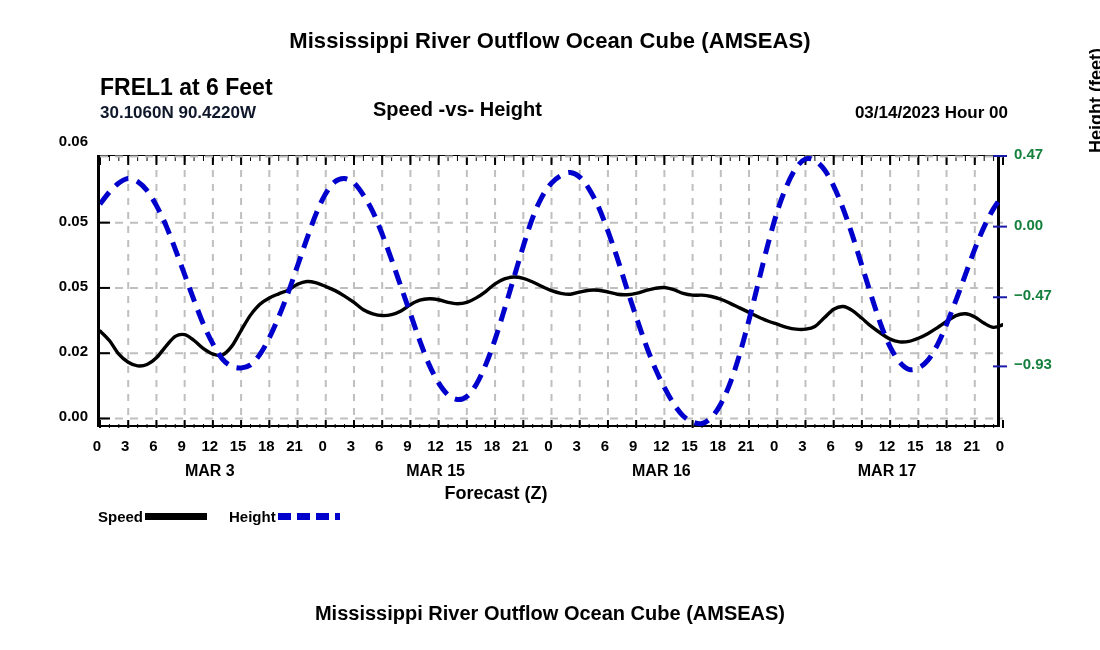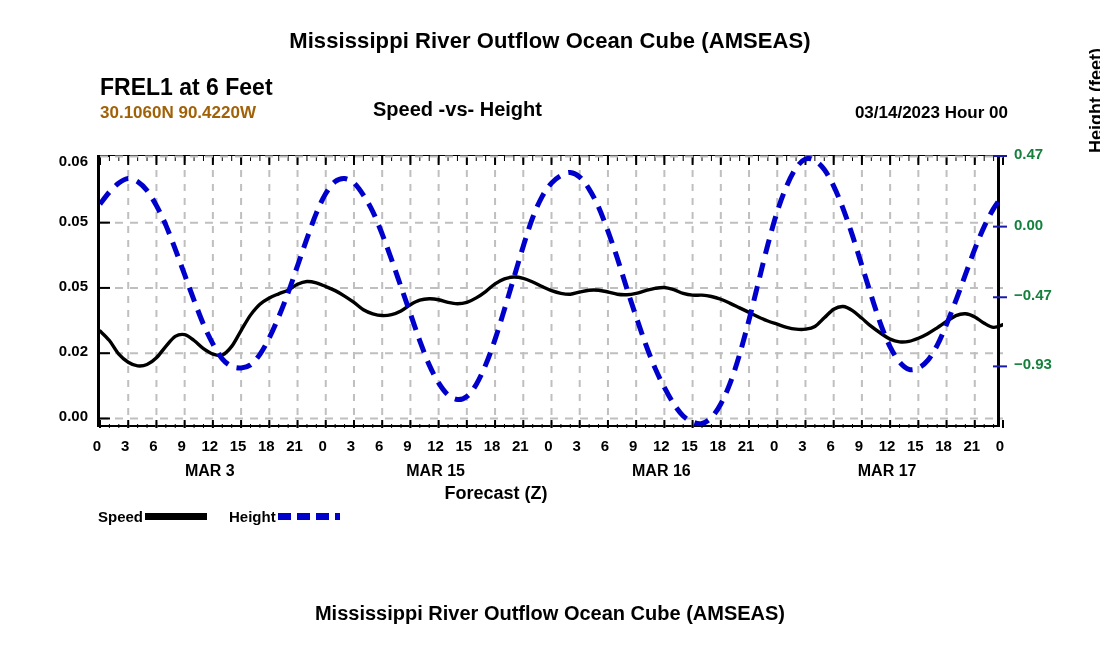--- a/index.html
+++ b/index.html
@@ -14,21 +14,21 @@
   .title-main{
     position:absolute;left:0;top:28px;width:1100px;text-align:center;
     font-size:22px;font-weight:bold;color:#000;letter-spacing:.1px;
   }
   .title-bottom{
     position:absolute;left:0;top:602px;width:1100px;text-align:center;
     font-size:20px;font-weight:bold;color:#000;
   }
 
   .hdr-station{position:absolute;left:100px;top:74px;font-size:23px;font-weight:bold;color:#000;}
-  .hdr-coords{position:absolute;left:100px;top:103px;font-size:17px;font-weight:bold;color:#a16207;}
+  .hdr-coords{position:absolute;left:100px;top:103px;font-size:17px;font-weight:bold;color:#0f172a;}
   .hdr-subtitle{position:absolute;left:0;top:98px;width:915px;text-align:center;font-size:20px;font-weight:bold;color:#000;}
   .hdr-date{position:absolute;right:92px;top:103px;font-size:17px;font-weight:bold;color:#000;}
 
   
   .plot{
     position:absolute;left:97px;top:155px;width:903px;height:272px;
     box-sizing:border-box;
     border-left:3px solid #000;border-right:3px solid #000;
     border-top:1px solid #000;border-bottom:2px solid #000;
   }
@@ -73,21 +73,21 @@
   <div class="title-main">Mississippi River Outflow Ocean Cube (AMSEAS)</div>
 
   <div class="hdr-station">FREL1 at 6 Feet</div>
   <div class="hdr-coords">30.1060N  90.4220W</div>
   <div class="hdr-subtitle">Speed -vs- Height</div>
   <div class="hdr-date">03/14/2023 Hour 00</div>
 
   <div class="ylab-right">Height (feet)</div>
 
   <div id="ytl">
-      <div class="ytick-l" style="top: 152px; margin-left: 35px;">0.06</div>
+      <div class="ytick-l" style="top: 132px; margin-left: 35px;">0.06</div>
       <div class="ytick-l" style="top: 211.64px;">0.05</div>
       <div class="ytick-l" style="top: 276.92px;">0.05</div>
       <div class="ytick-l" style="top: 342.2px;">0.02</div>
       <div class="ytick-l" style="top: 407.48px;">0.00</div>
     </div>
   <div id="ytr">
       <div class="ytick-r" style="top: 145px;">0.47</div>
       <div class="ytick-r" style="top: 215.63px;">0.00</div>
       <div class="ytick-r" style="top: 286.26px;">−0.47</div>
       <div class="ytick-r" style="top: 355.387px;">−0.93</div>

